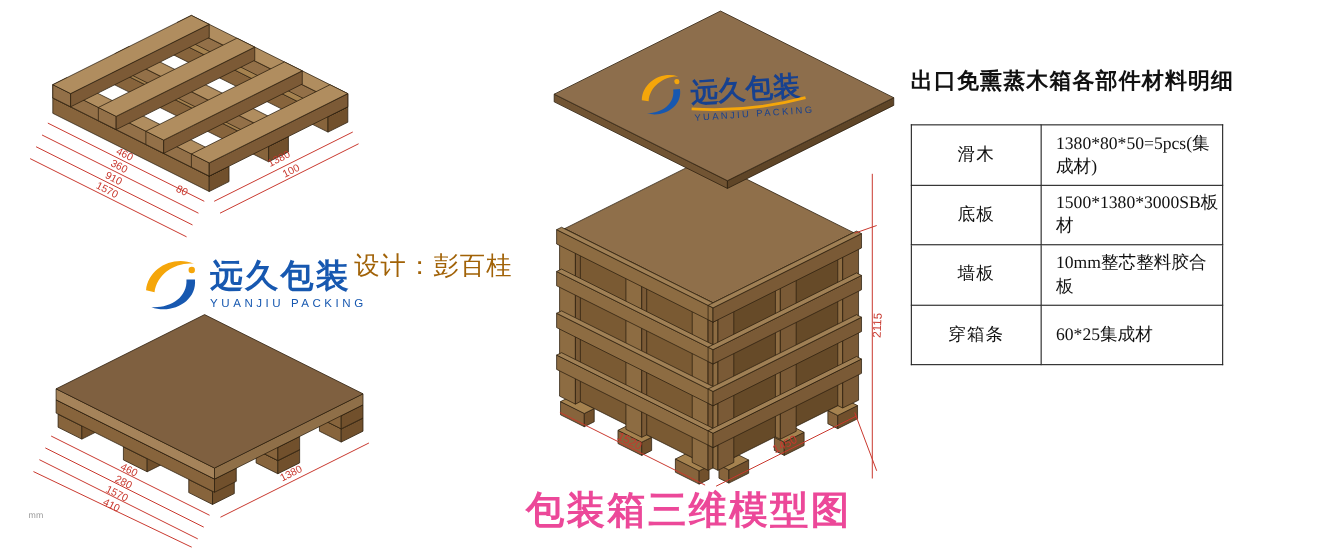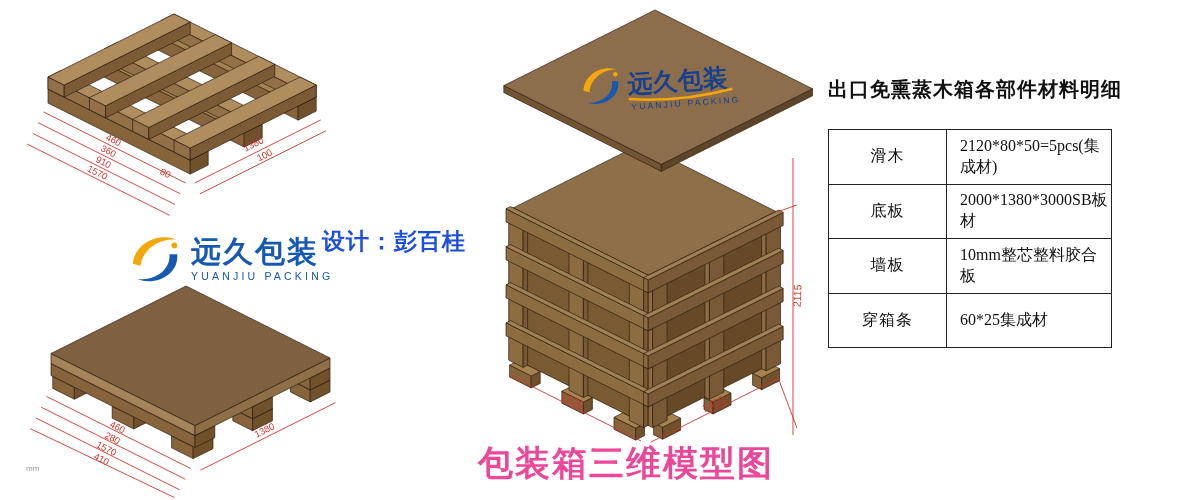--- a/index.html
+++ b/index.html
@@ -13,32 +13,32 @@
   .dim line{stroke:#c8372d;stroke-width:0.9}
   .dim text{fill:#c8372d;font-size:9.5px;text-anchor:middle;font-family:"Liberation Sans",sans-serif}
   .dim .big{font-size:10.5px}
 
   
   .brand-left{left:126px;top:230px;display:flex;align-items:center;gap:7px}
   .brand-cn{font-size:30px;font-weight:700;color:#1758b0;letter-spacing:2px;line-height:1.05}
   .brand-en{font-size:10.5px;color:#1758b0;letter-spacing:3.2px;margin-top:3px}
 
   
-  .credits{left:322px;top:214px;font-size:23px;color:#1d4ed8;letter-spacing:1px;font-weight:700}
+  .credits{left:322px;top:214px;font-size:23px;color:#a16207;letter-spacing:1px;font-weight:400}
   .credits div{line-height:54px;white-space:nowrap}
 
   
   .main-title{left:440px;top:440px;width:372px;text-align:center;
     font-size:35px;font-weight:800;color:#ec4899;letter-spacing:2px;white-space:nowrap}
 
   
   .unit-note{left:26px;top:464px;font-size:8px;color:#9a9a9a}
 
   
-  .bom{left:828px;top:76px;width:284px}
+  .bom{left:828px;top:60px;width:284px}
   .bom-title{text-align:center;font-size:20px;font-weight:700;color:#111;
     letter-spacing:1px;font-family:"Liberation Serif",serif;white-space:nowrap}
   .bom-table{width:100%;border-collapse:collapse;margin-top:26px;table-layout:fixed}
   .bom-table td{border:1.5px solid #222;height:54.5px;color:#111;font-size:16px;
     font-family:"Liberation Serif",serif}
   .bom-table .c1{width:118px;text-align:center;letter-spacing:1px}
   .bom-table .c2{padding-left:13px}
 </style>
 </head>
 <body>
@@ -253,25 +253,25 @@
   <div class="abs main-title">包装箱三维模型图</div>
 
   <div class="abs unit-note">mm</div>
 
   <div class="abs bom">
     <div class="bom-title">出口免熏蒸木箱各部件材料明细</div>
     <table class="bom-table">
       <tbody>
         <tr>
           <td class="c1">滑木</td>
-          <td class="c2">2120*80*50=5pcs(集成材)</td>
+          <td class="c2">1380*80*50=5pcs(集成材)</td>
         </tr>
         <tr>
           <td class="c1">底板</td>
-          <td class="c2">2000*1380*3000SB板材</td>
+          <td class="c2">1500*1380*3000SB板材</td>
         </tr>
         <tr>
           <td class="c1">墙板</td>
           <td class="c2">10mm整芯整料胶合板</td>
         </tr>
         <tr>
           <td class="c1">穿箱条</td>
           <td class="c2">60*25集成材</td>
         </tr>
       </tbody>

